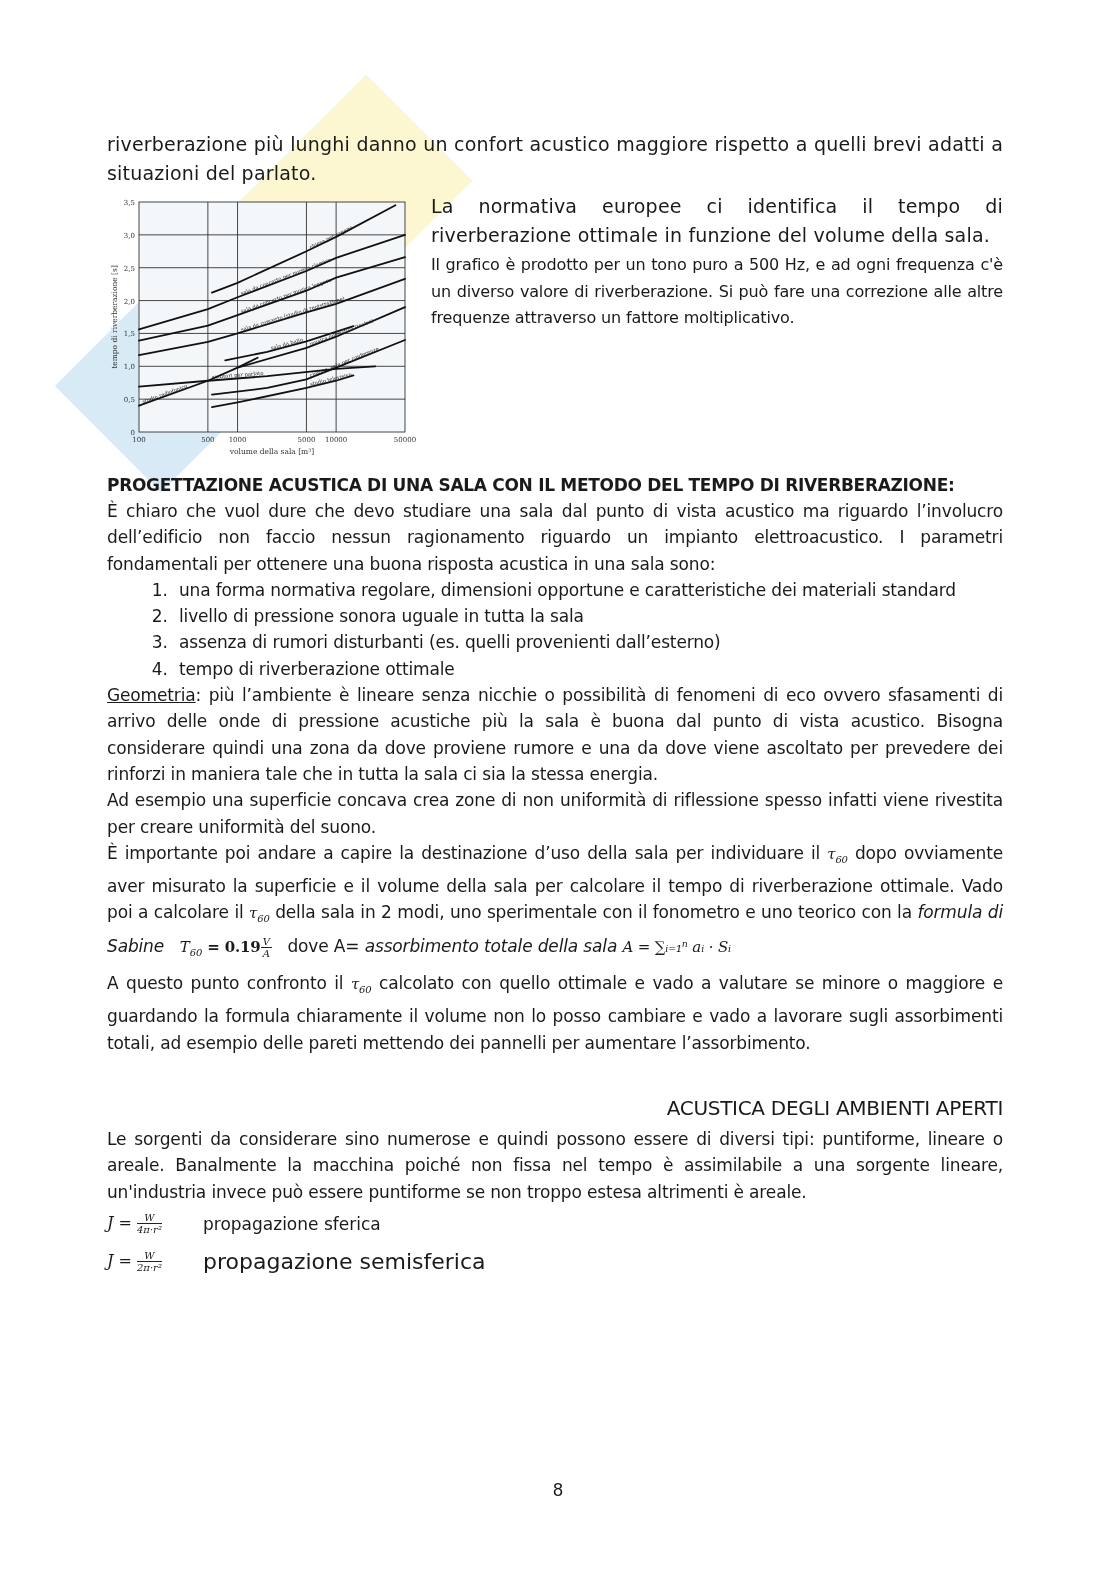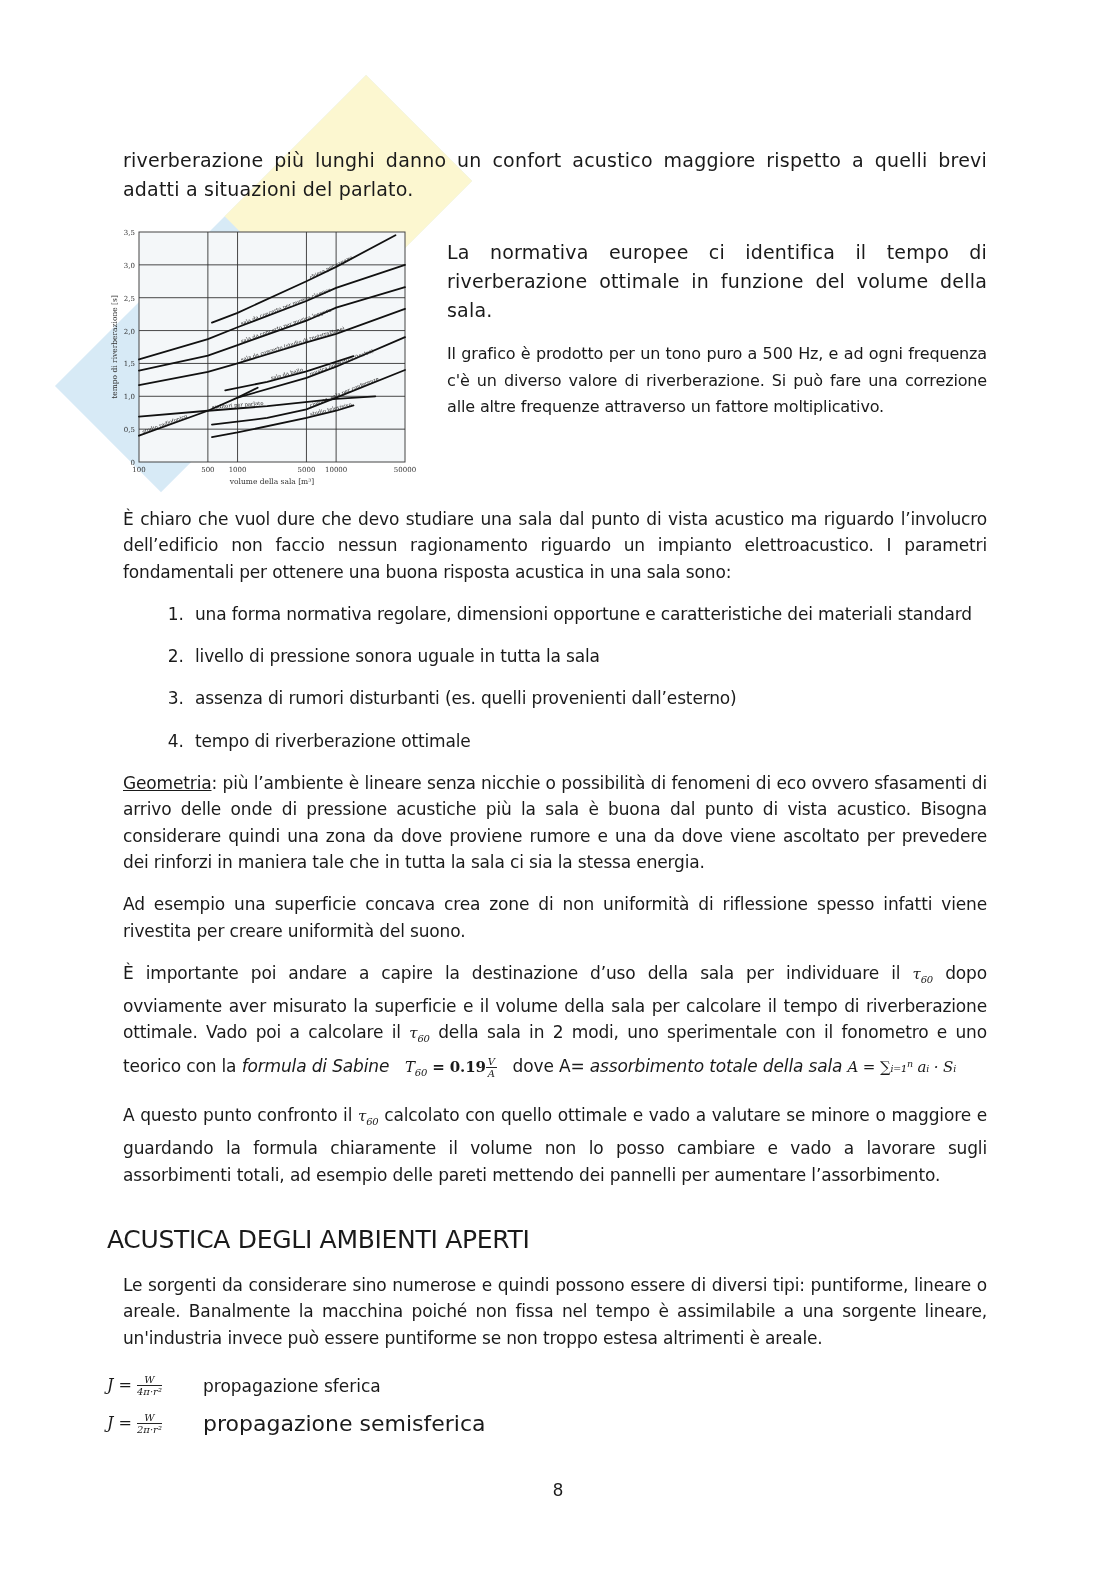--- a/index.html
+++ b/index.html
@@ -1,31 +1,31 @@
 <!DOCTYPE html>
 <html><head>
 <meta charset="utf-8">
 <style>
   html, body { margin: 0; padding: 0; background: #ffffff; }
   body { width: 1116px; height: 1579px; position: relative; overflow: hidden;
          font-family: "DejaVu Sans", sans-serif; color: #1a1a1a; }
   .watermark { position: absolute; left: 20px; top: 40px; width: 480px; height: 480px; pointer-events: none; }
   .page { position: absolute; left: 107px; top: 130px; width: 896px; }
-  p, li { margin: 16px; font-size: 17px; line-height: 26.3px; text-align: justify; letter-spacing: -0.15px; }
+  p, li { margin: 0; font-size: 17px; line-height: 26.3px; text-align: justify; letter-spacing: -0.15px; }
   .lead { font-size: 19px; line-height: 29px; letter-spacing: 0.2px; }
   .float-block { display: flex; gap: 12px; margin-top: 2px; }
   .chart-wrap { width: 312px; height: 270px; flex: none; }
   .side-text { flex: 1; padding-top: 2px; }
   .side-text .lead { text-align: justify; }
   .side-text p.small { font-size: 16px; line-height: 26.5px; margin-top: 2px; }
   h3.bold-head { font-family: "DejaVu Sans", sans-serif; font-weight: bold; font-size: 17px; margin: 12px 0 0 0; line-height: 26px; letter-spacing: -0.3px; }
   ol { margin: 0; padding-left: 66px; }
   ol li { padding-left: 6px; }
   .underline { text-decoration: underline; }
-  h2.section { font-weight: normal; font-size: 25px; margin: 36px 0 2px 0; letter-spacing: -0.3px; line-height: 32px; }
+  h2.section { font-weight: normal; font-size: 20px; margin: 36px 0 2px 0; letter-spacing: -0.3px; line-height: 32px; text-align: right; }
   .mathvar { font-family: "DejaVu Serif", serif; font-style: italic; font-size: 15px; }
   .frac { display: inline-flex; flex-direction: column; vertical-align: middle; text-align: center; font-family: "DejaVu Serif", serif; font-style: italic; font-size: 10px; line-height: 11px; }
   .frac .num { border-bottom: 1px solid #222; padding: 0 2px; }
   .formula-row { display: flex; align-items: center; height: 38px; }
   .formula-row .f { width: 96px; font-family: "DejaVu Serif", serif; font-style: italic; font-size: 16px; }
   .gap { margin-top: 4px; }
   .page-number { position: absolute; left: 0; width: 1116px; top: 1480px; text-align: center; font-size: 18px; font-family: "Liberation Sans", sans-serif; }
   svg text { font-family: "DejaVu Serif", serif; }
 </style>
 </head>
@@ -93,20 +93,21 @@
           <path d="M104.96727088077353,217.02857142857144 L130.55611569326774,212.42857142857142 L199.44388430673226,197.97142857142856 L229.11223138653548,190.74285714285713 L246.4671018866004,185.4857142857143" fill="none" stroke="#111" stroke-width="1.8" stroke-linecap="round"></path>
           <text x="203.44388430673226" y="195.97142857142856" font-size="5.2" fill="#222" transform="rotate(-13.693087434190105 203.44388430673226 195.97142857142856)">studio televisivo</text>
         </svg>
     </div>
     <div class="side-text">
       <p class="lead">La normativa europee ci identifica il tempo di riverberazione ottimale in funzione del volume della sala.</p>
       <p class="small">Il grafico è prodotto per un tono puro a 500 Hz, e ad ogni frequenza c'è un diverso valore di riverberazione. Si può fare una correzione alle altre frequenze attraverso un fattore moltiplicativo.</p>
     </div>
   </div>
 
+  <h3 class="bold-head">PROGETTAZIONE ACUSTICA DI UNA SALA CON IL METODO DEL TEMPO DI RIVERBERAZIONE:</h3>
   <p>È chiaro che vuol dure che devo studiare una sala dal punto di vista acustico ma riguardo l’involucro dell’edificio non faccio nessun ragionamento riguardo un impianto elettroacustico. I parametri fondamentali per ottenere una buona risposta acustica in una sala sono:</p>
   <ol>
     <li>una forma normativa regolare, dimensioni opportune e caratteristiche dei materiali standard</li>
     <li>livello di pressione sonora uguale in tutta la sala</li>
     <li>assenza di rumori disturbanti (es. quelli provenienti dall’esterno)</li>
     <li>tempo di riverberazione ottimale</li>
   </ol>
   <p><span class="underline">Geometria</span><span>: più l’ambiente è lineare senza nicchie o possibilità di fenomeni di eco ovvero sfasamenti di arrivo delle onde di pressione acustiche più la sala è buona dal punto di vista acustico. Bisogna considerare quindi una zona da dove proviene rumore e una da dove viene ascoltato per prevedere dei rinforzi in maniera tale che in tutta la sala ci sia la stessa energia.</span></p>
   <p>Ad esempio una superficie concava crea zone di non uniformità di riflessione spesso infatti viene rivestita per creare uniformità del suono.</p>
   <p>

